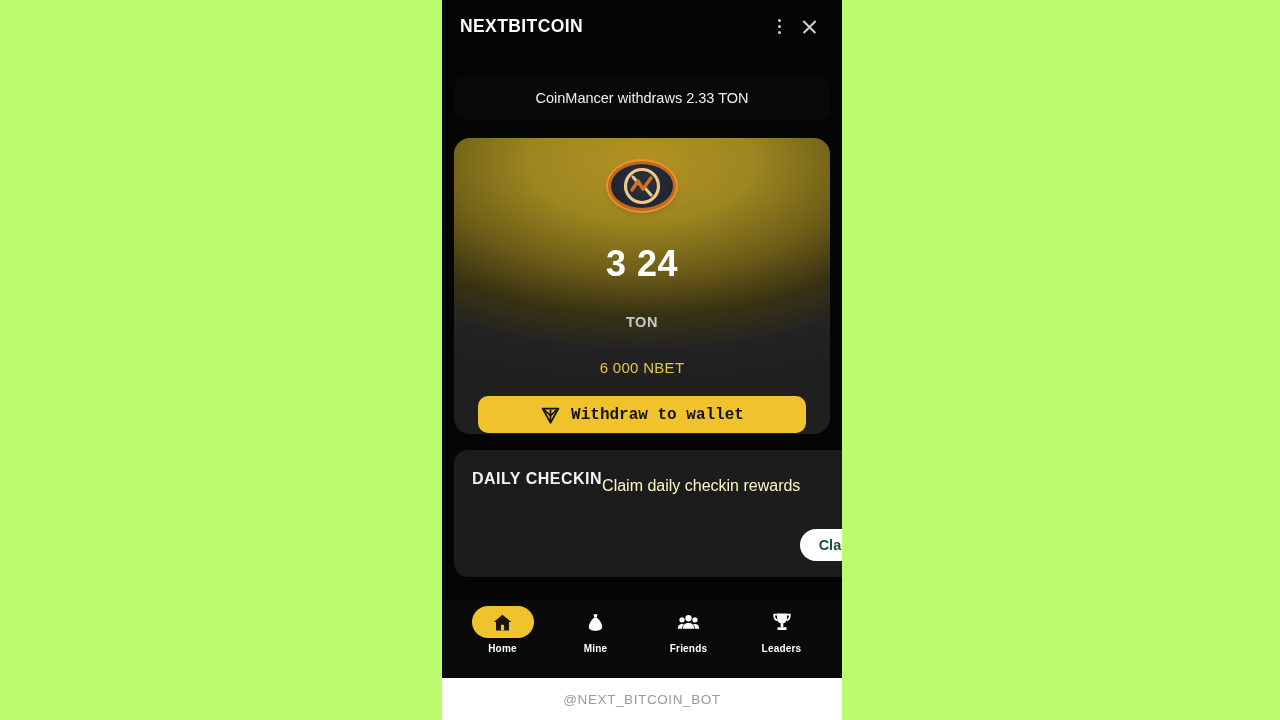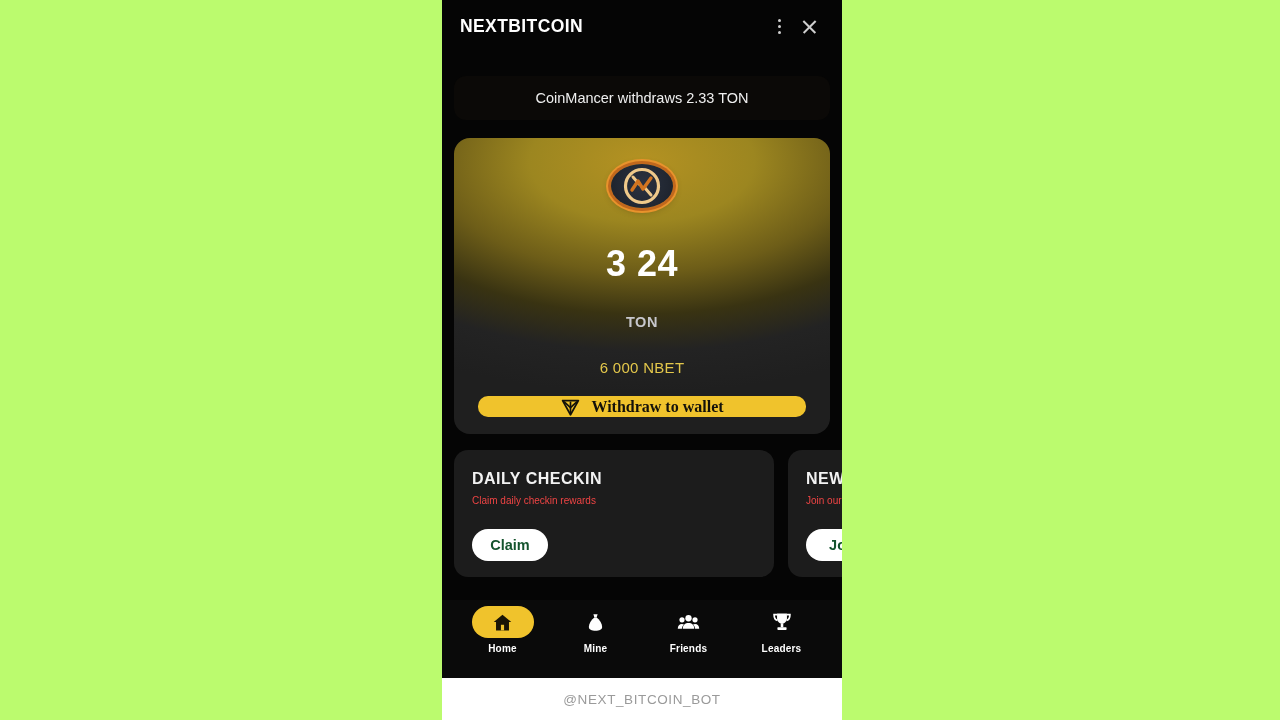--- a/index.html
+++ b/index.html
@@ -175,63 +175,62 @@
   }
 
   .withdraw-btn {
     margin-top: auto;
     width: 100%;
     height: 48px;
     border: none;
     border-radius: 10px;
     background: #f0c32c;
     color: #14120a;
-    font-family: Liberation Serif, serif;
+    font-family: Liberation Mono, monospace;
     font-size: 16px;
     font-weight: bold;
     display: flex;
     align-items: center;
     justify-content: center;
     gap: 10px;
     cursor: pointer;
-    padding: 0;
+    padding: 8px;
   }
   .withdraw-btn svg { display: block; }
 
   
   .promo-row {
     margin-top: 16px;
     display: flex;
     gap: 14px;
     align-items: stretch;
   }
   .promo-card {
     flex: 0 0 320px;
     height: 127px;
     border-radius: 14px;
     background: #1c1c1c;
     box-sizing: border-box;
     padding: 20px 18px 16px;
     display: flex;
-    flex-direction: column;
   }
   .promo-card.secondary {
     flex: 0 0 320px;
   }
   .promo-title {
     color: #f2f2f2;
     font-size: 16px;
     font-weight: bold;
     letter-spacing: 0.5px;
     white-space: nowrap;
   }
   .promo-sub {
     margin-top: 7px;
-    color: #ef4444;
-    font-size: 10px;
+    color: #fef9c3;
+    font-size: 16px;
     white-space: nowrap;
   }
   .promo-btn {
     margin-top: auto;
     align-self: flex-start;
     min-width: 76px;
     height: 32px;
     padding: 0 18px;
     border: none;
     border-radius: 16px;

